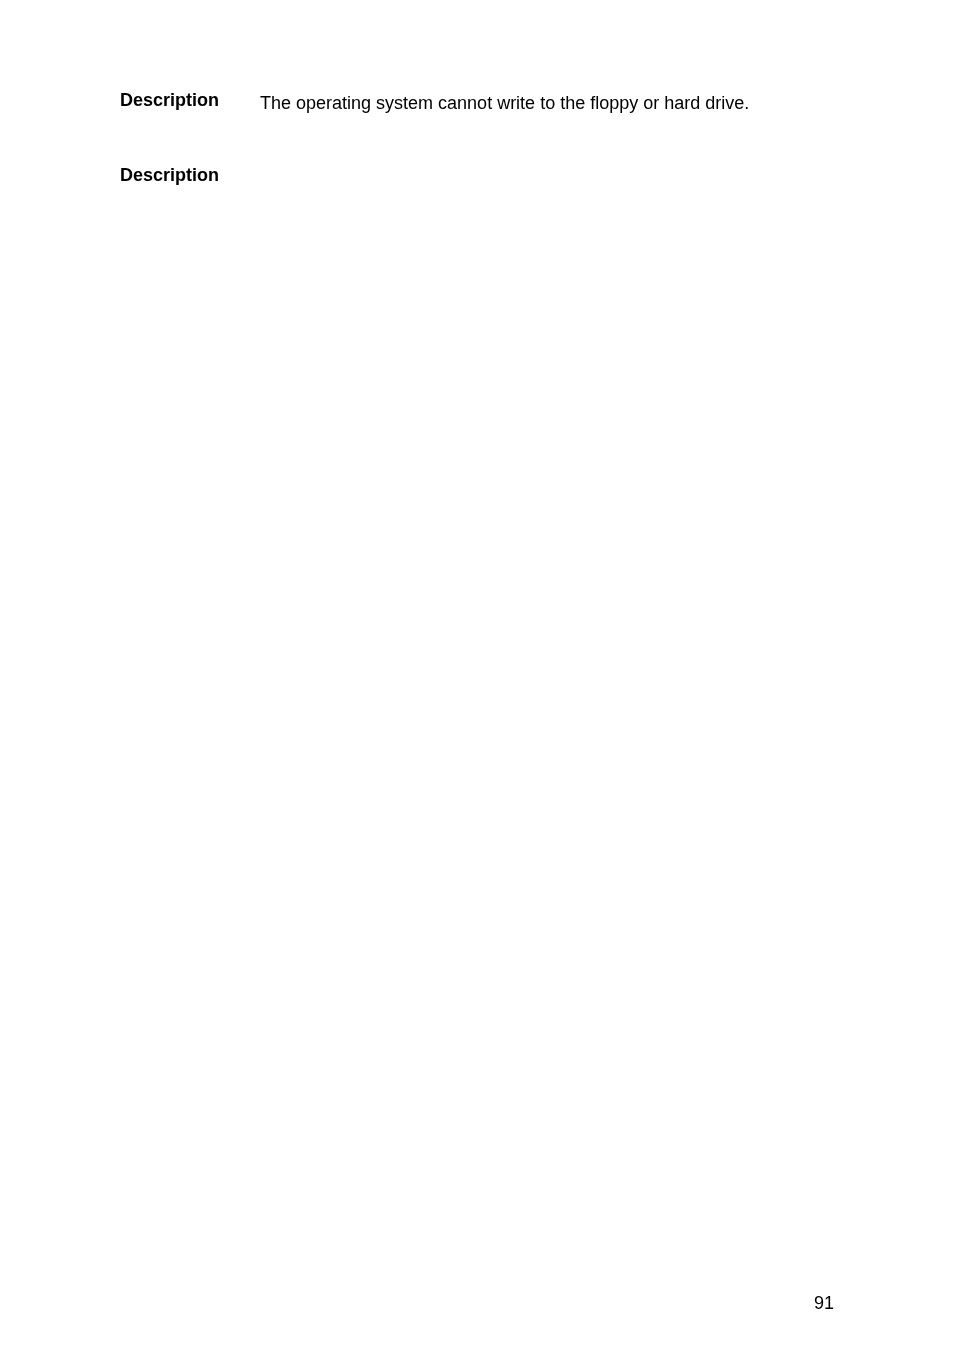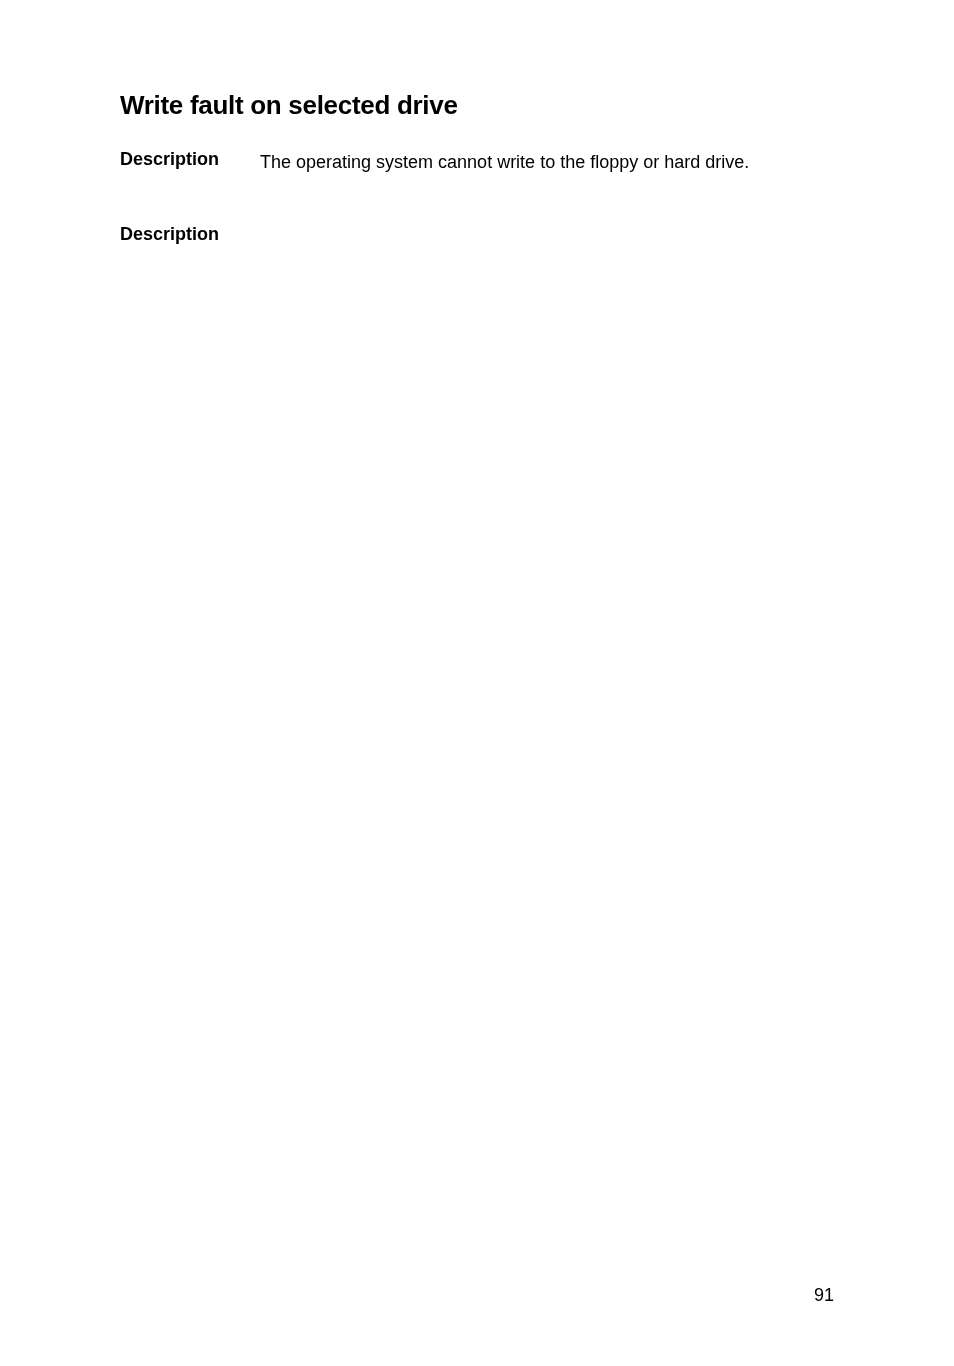--- a/index.html
+++ b/index.html
@@ -38,31 +38,30 @@
     line-height: 1.5;
   }
   .row-1 .def-label {
     width: 140px;
   }
   .row-2 .def-label {
     width: 106px;
   }
   .page-number {
     position: absolute;
-    bottom: 60px;
+    bottom: 52px;
     right: 120px;
     font-size: 18px;
   }
 </style>
 </head>
 <body>
 
 <div class="page">
 
-  <h2 class="section-heading">Write fault on selected drive</h2>
   <div class="def-row row-1">
     <div class="def-label">Description</div>
     <div class="def-value">The operating system cannot write to the floppy or hard drive.</div>
   </div>
 
   <div class="def-row row-2">
     <div class="def-label">Description</div>
   </div>
 
 </div>

